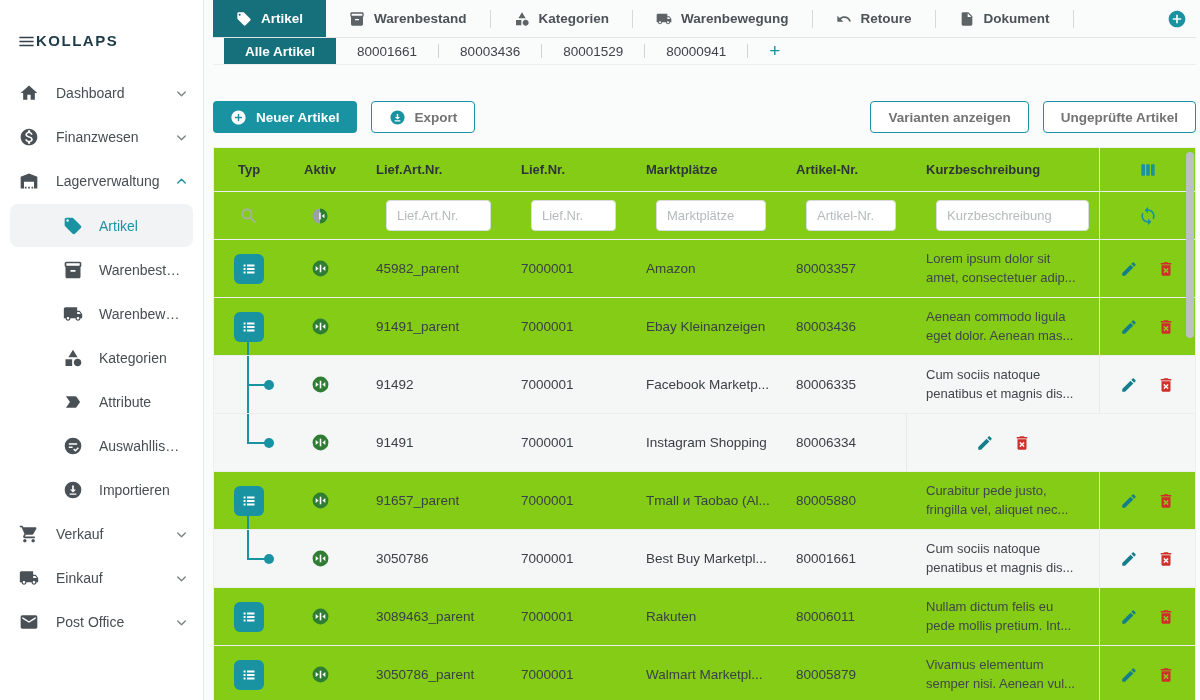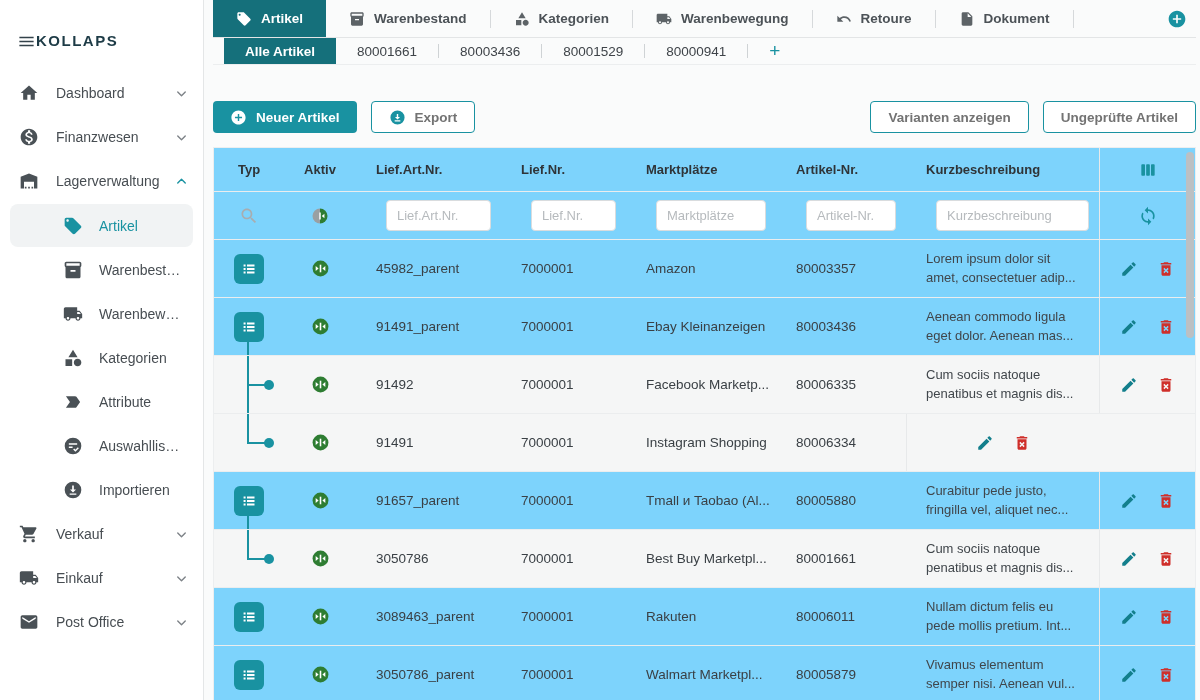--- a/index.html
+++ b/index.html
@@ -46,21 +46,21 @@
   .toolbar { margin-top:36px; height:32px; display:flex; align-items:center; }
   .btn { height:32px; border-radius:4px; display:flex; align-items:center; gap:9px; font-size:13.5px; font-weight:700; padding:0 17px; }
   .btn-primary { background:#1992a1; color:#fff; }
   .btn-primary .i { color:#fff; }
   .btn-outline { border:1px solid #1992a1; color:#737373; background:#fff; }
   .btn-outline .i { color:#1992a1; }
   .toolbar .gap { width:14px; }
   .toolbar .spacer { flex:1; }
 
   
-  .table-card { margin-top:14px; background:#7dd3fc; border:1px solid #eceeef; border-bottom:none; position:relative; flex:1; overflow:hidden; }
+  .table-card { margin-top:14px; background:#84cc16; border:1px solid #eceeef; border-bottom:none; position:relative; flex:1; overflow:hidden; }
   .trow { display:grid; grid-template-columns:70px 72px 145px 125px 150px 130px 1fr 96px; align-items:center; border-bottom:1px solid #ebedee; }
   .trow.head { height:44px; font-size:13px; font-weight:700; color:#2f3438; }
   .trow.filter { height:48px; }
   .trow.data { height:58px; font-size:13.5px; color:#3a4045; }
   .trow.child { background:#f5f6f6; }
   .c { padding-left:20px; overflow:hidden; white-space:nowrap; text-overflow:ellipsis; }
   .c.cen { padding:0; display:flex; align-items:center; justify-content:center; }
   .c.kurz { font-size:13px; line-height:1.4; color:#40464b; white-space:normal; padding-right:18px; }
   .c.actions { height:100%; padding:0; border-left:1px solid #e7e9ea; display:flex; align-items:center; justify-content:center; gap:19px; }
   .c.typ { position:relative; height:100%; padding:0; display:flex; align-items:center; justify-content:center; }

